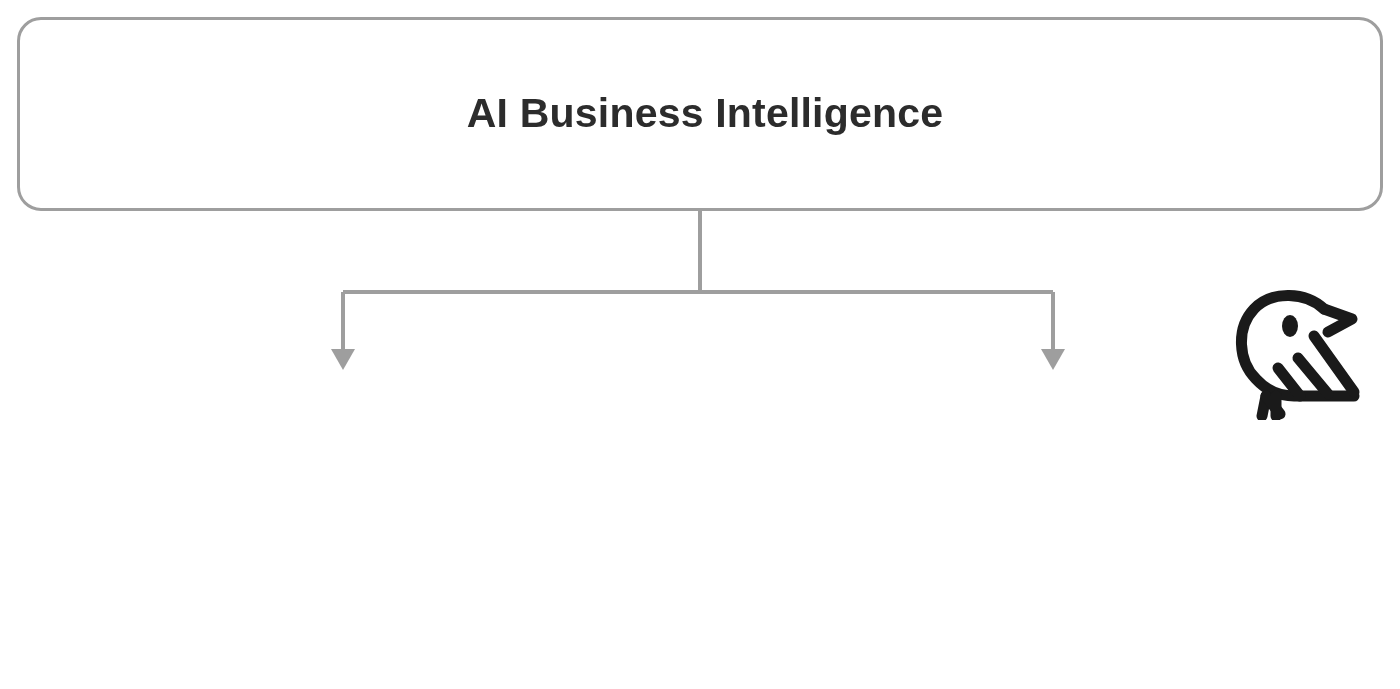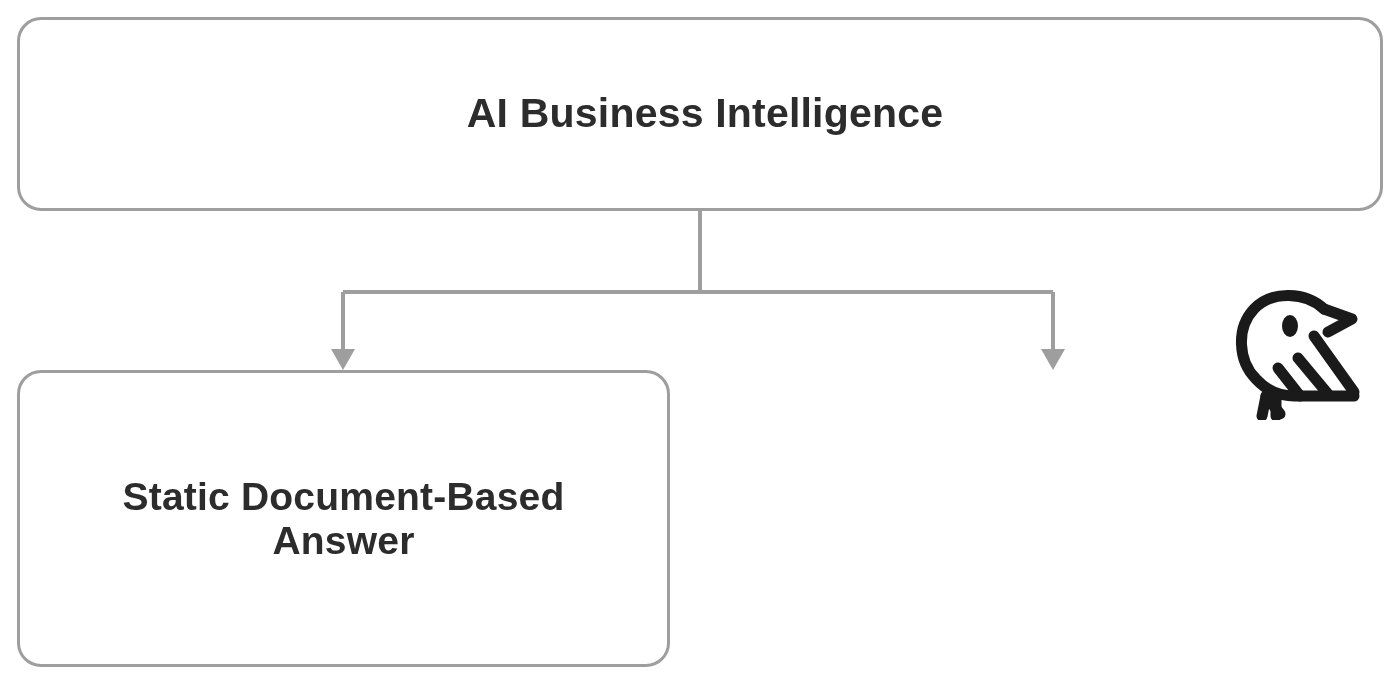--- a/index.html
+++ b/index.html
@@ -118,23 +118,20 @@
     </g>
 
     <polygon points="331,349 355,349 343,370" fill="#9e9e9e"></polygon>
     <polygon points="1041,349 1065,349 1053,370" fill="#9e9e9e"></polygon>
   </svg>
 
   <div class="node" id="node-root">
     <span class="node-label">AI Business Intelligence</span>
   </div>
 
-  <div class="node" id="node-static">
-    <span class="node-label">Static Document-Based Answer</span>
-  </div>
 
 
   <svg id="bird-mascot" viewBox="0 0 132 136" width="132" height="136" aria-hidden="true">
     <g fill="none" stroke="#1a1a1a" stroke-width="11" stroke-linecap="round" stroke-linejoin="round">
 
       <path d="M 92 25
                C 74 8, 40 6, 22 25
                C 4 44, 6 77, 24 95
                C 34 106, 48 112, 62 112
                L 122 112"></path>

